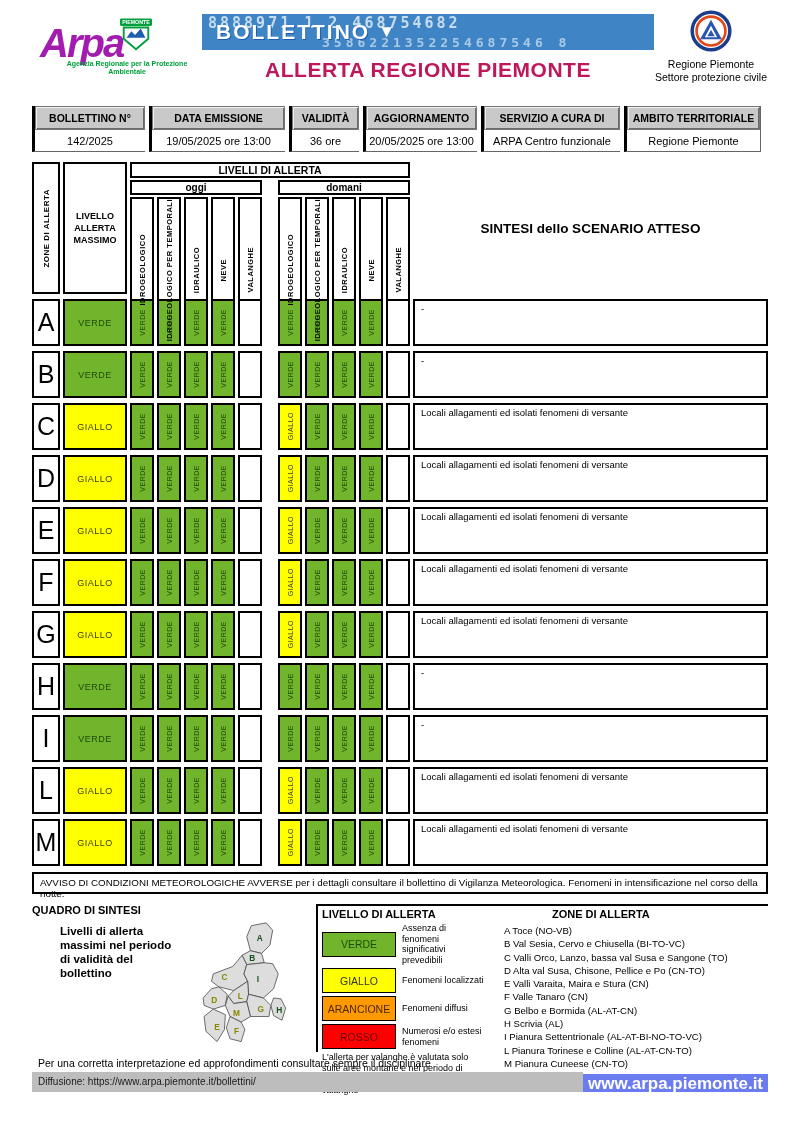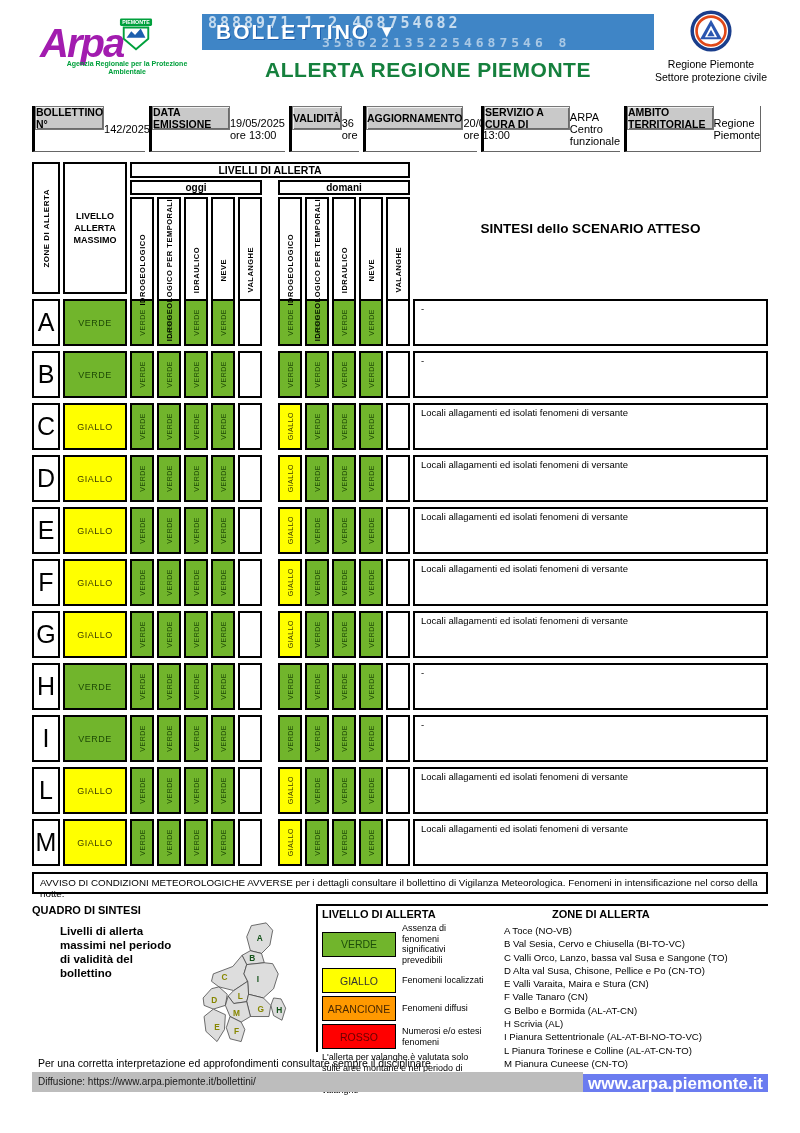--- a/index.html
+++ b/index.html
@@ -14,27 +14,27 @@
   .arpa-word { font-size:40px; font-weight:800; color:#a21caf; letter-spacing:-2px; line-height:38px; font-style:italic; }
   .arpa-shield { margin-left:-6px; margin-top:-6px; }
   .arpa-sub { color:#00a03c; font-size:7px; font-weight:bold; width:150px; text-align:center; line-height:8px; margin-top:-2px; margin-left:20px; }
   .center-head { flex:1; display:flex; flex-direction:column; align-items:center; }
   .banner { position:relative; width:452px; height:36px; background:#3f85c6; margin-top:8px; overflow:hidden; display:flex; align-items:center; }
   .banner-nums { position:absolute; color:rgba(255,255,255,.55); font-family:"DejaVu Sans Mono", monospace; font-weight:bold; white-space:nowrap; }
   .banner-nums.topn { top:0; left:6px; font-size:15px; letter-spacing:3px; color:rgba(255,255,255,.7); }
   .banner-nums.botn { bottom:0; left:120px; font-size:13px; letter-spacing:4px; }
   .banner-title { position:relative; color:#fff; font-weight:bold; font-size:21px; letter-spacing:2px; margin-left:14px; text-shadow:1px 1px 0 #1d5fae; }
   .banner-arrow { position:relative; color:#fff; font-size:17px; margin-left:8px; line-height:36px; }
-  .page-title { margin-top:8px; font-size:21px; font-weight:bold; color:#15803d; letter-spacing:.5px; }
+  .page-title { margin-top:8px; font-size:21px; font-weight:bold; color:#be185d; letter-spacing:.5px; }
   .pc-block { width:140px; text-align:center; padding-top:4px; }
   .pc-text { font-size:10.5px; line-height:12.5px; margin-top:2px; }
 
   
   .info-row { display:flex; margin-top:2px; height:46px; }
-  .info-col { border-left:3px solid #000; border-bottom:1px solid #666; margin-right:4px; display:flex; flex-direction:row; }
+  .info-col { border-left:3px solid #000; border-bottom:1px solid #666; margin-right:4px; display:flex; flex-direction:column; }
   .info-col:last-child { margin-right:0; border-right:1px solid #666; }
   .info-col:nth-child(1){width:113px;} .info-col:nth-child(2){width:136px;}
   .info-col:nth-child(3){width:70px;}  .info-col:nth-child(4){width:114px;}
   .info-col:nth-child(5){width:139px;} .info-col:nth-child(6){width:137px;}
   .info-head { height:24px; background:#c9c9c9; border:1px solid #777; box-shadow:inset 1px 1px 0 #f2f2f2, inset -1px -1px 0 #6b6b6b; font-size:10.5px; font-weight:600; display:flex; align-items:center; justify-content:center; }
   .info-val { flex:1; font-size:11px; display:flex; align-items:center; justify-content:center; background:#fff; }
 
   
   .alert-table { margin-top:10px; }
   .cell { border:2px solid #000; background:#fff; display:flex; align-items:center; justify-content:center; }

